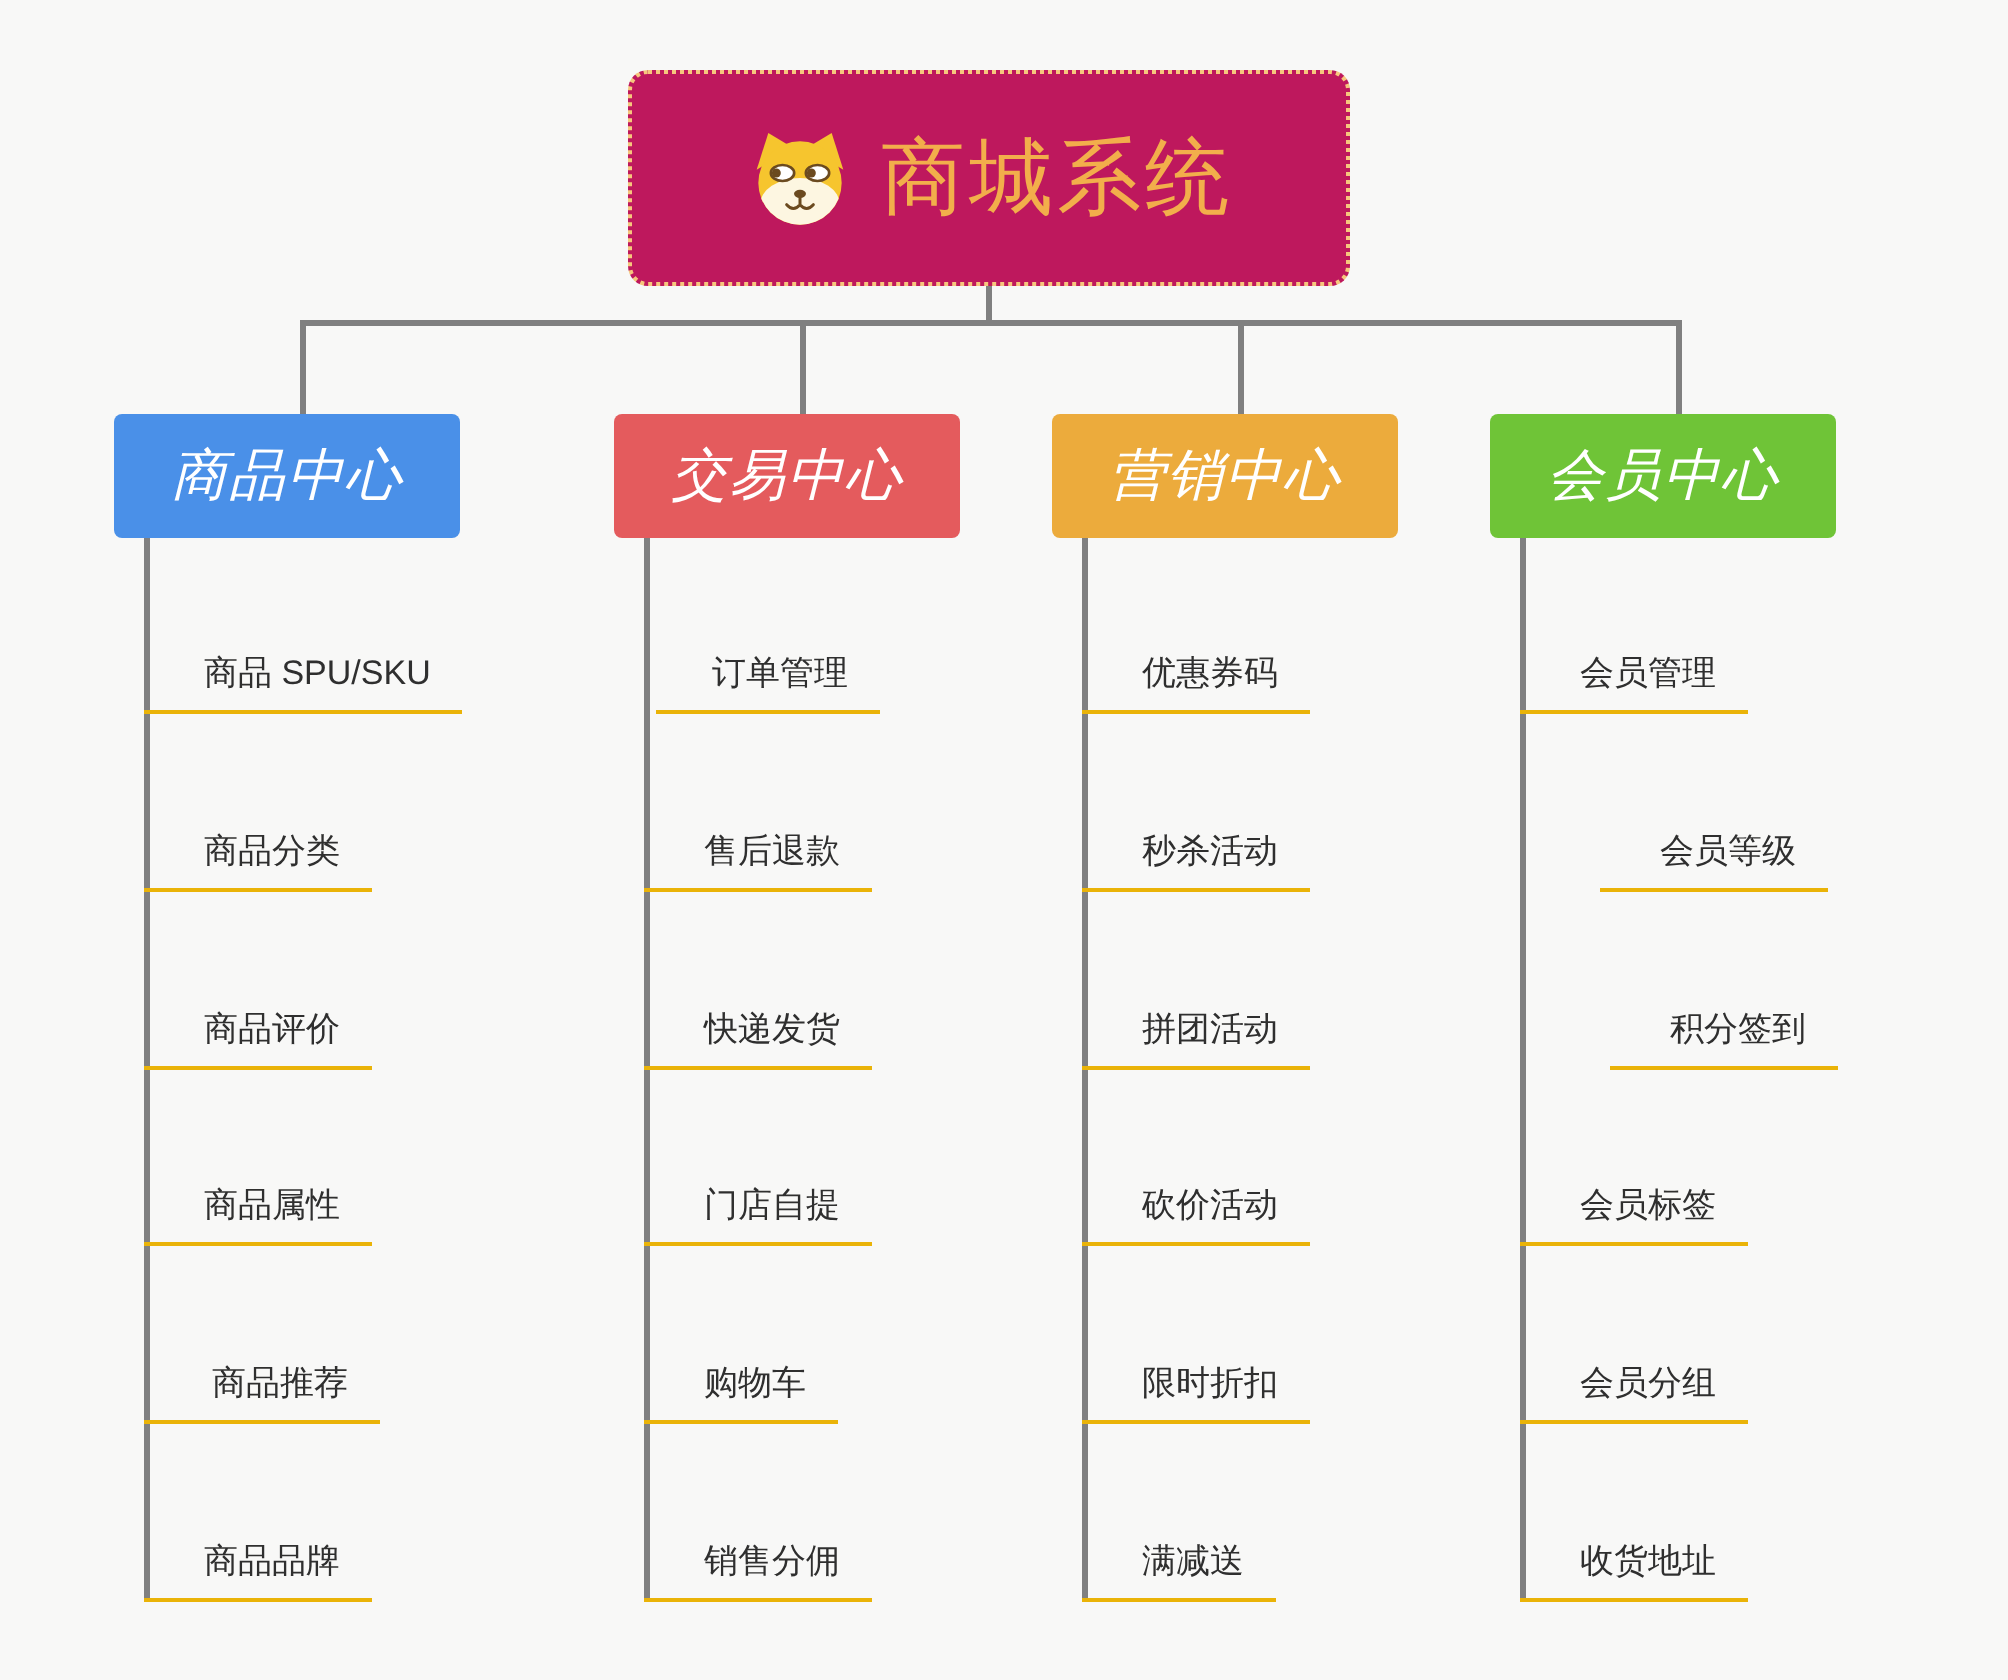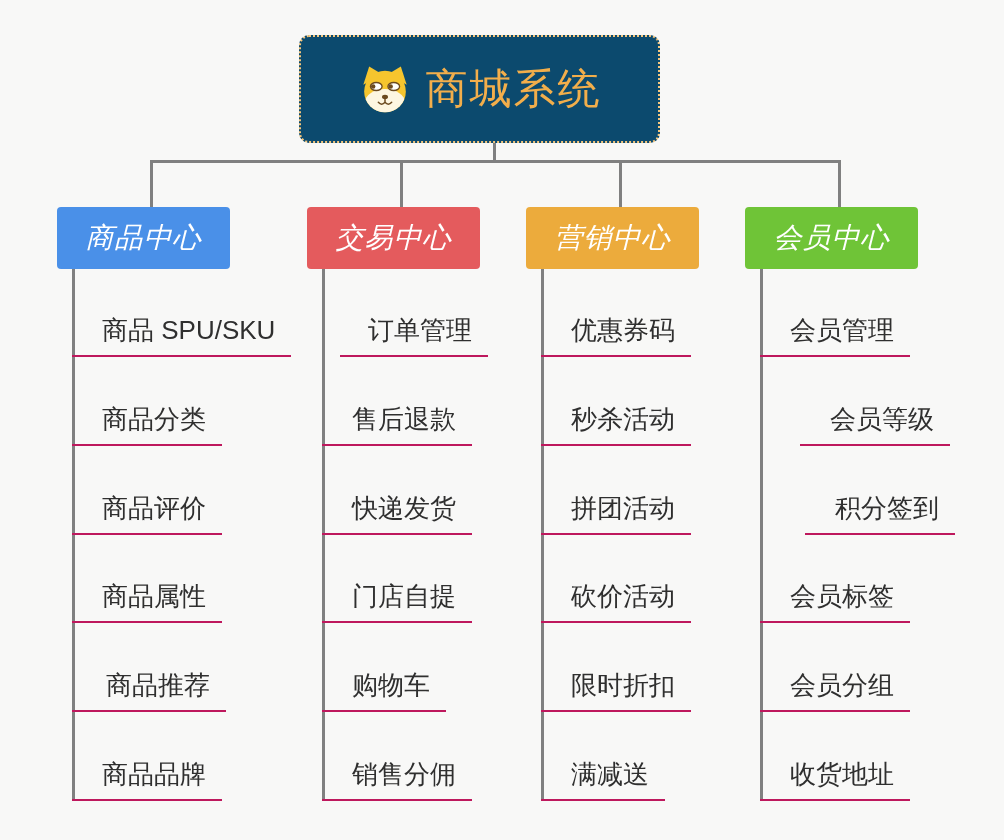--- a/index.html
+++ b/index.html
@@ -1,43 +1,43 @@
 <!DOCTYPE html>
 <html><head>
 <meta charset="utf-8">
 <style>
   html,body{margin:0;padding:0;}
   body{font-family:"Liberation Sans","DejaVu Sans",sans-serif;background:#f8f8f7;}
   #canvas{position:relative;width:1004px;height:840px;background:#f8f8f7;overflow:hidden;}
 
   
   .root-node{
-    position:absolute;left:299px;top:35px;width:361px;height:108px;
-    background:#0c4a6e;border:2px dotted #f6c77d;border-radius:10px;
+    position:absolute;left:314px;top:35px;width:361px;height:108px;
+    background:#be185d;border:2px dotted #f6c77d;border-radius:10px;
     display:flex;align-items:center;justify-content:center;gap:14px;
     box-sizing:border-box;cursor:default;
   }
   .root-title{font-size:42px;color:#f2ae4b;letter-spacing:2px;white-space:nowrap;}
   .root-icon{width:54px;height:50px;flex:0 0 auto;}
 
   
   .cline{position:absolute;background:#808080;}
 
   
   .branch-header{
     position:absolute;width:173px;height:62px;border-radius:4px;
     display:flex;align-items:center;justify-content:center;
     color:#ffffff;font-size:28px;letter-spacing:1px;box-sizing:border-box;font-style:italic;
   }
 
   
   .leaf-node{
     position:absolute;height:46px;display:flex;align-items:flex-end;
-    padding:0 16px 7px 30px;border-bottom:2px solid #be185d;
-    font-size:26px;color:#2f2f2f;white-space:nowrap;box-sizing:border-box;
+    padding:0 16px 7px 30px;border-bottom:2px solid #eab308;
+    font-size:17px;color:#2f2f2f;white-space:nowrap;box-sizing:border-box;
   }
 </style>
 </head>
 <body>
 
 <div id="canvas">
 
   <div class="root-node">
     <svg class="root-icon" viewBox="0 0 64 60">
       <polygon points="6,25 13,3 28,12" fill="#f6c52e"></polygon>
@@ -65,21 +65,21 @@
       <div class="cline" style="left: 72px; top: 269px; width: 3px; height: 532px;"></div>
       <div class="leaf-node" style="left: 72px; top: 311px;">商品 SPU/SKU</div>
       <div class="leaf-node" style="left: 72px; top: 400px;">商品分类</div>
       <div class="leaf-node" style="left: 72px; top: 489px;">商品评价</div>
       <div class="leaf-node" style="left: 72px; top: 577px;">商品属性</div>
       <div class="leaf-node" style="left: 72px; top: 666px; padding-left: 34px;">商品推荐</div>
       <div class="leaf-node" style="left: 72px; top: 755px;">商品品牌</div>
       <div class="cline" style="left: 399.5px; top: 160px; width: 3px; height: 47px;"></div>
       <div class="branch-header" style="left: 307px; top: 207px; background: rgb(228, 91, 93);">交易中心</div>
       <div class="cline" style="left: 322px; top: 269px; width: 3px; height: 532px;"></div>
-      <div class="leaf-node" style="left: 340px; top: 311px; padding-left: 28px;">订单管理</div>
+      <div class="leaf-node" style="left: 328px; top: 311px; padding-left: 28px;">订单管理</div>
       <div class="leaf-node" style="left: 322px; top: 400px;">售后退款</div>
       <div class="leaf-node" style="left: 322px; top: 489px;">快递发货</div>
       <div class="leaf-node" style="left: 322px; top: 577px;">门店自提</div>
       <div class="leaf-node" style="left: 322px; top: 666px;">购物车</div>
       <div class="leaf-node" style="left: 322px; top: 755px;">销售分佣</div>
       <div class="cline" style="left: 618.5px; top: 160px; width: 3px; height: 47px;"></div>
       <div class="branch-header" style="left: 526px; top: 207px; background: rgb(236, 171, 60);">营销中心</div>
       <div class="cline" style="left: 541px; top: 269px; width: 3px; height: 532px;"></div>
       <div class="leaf-node" style="left: 541px; top: 311px;">优惠券码</div>
       <div class="leaf-node" style="left: 541px; top: 400px;">秒杀活动</div>

